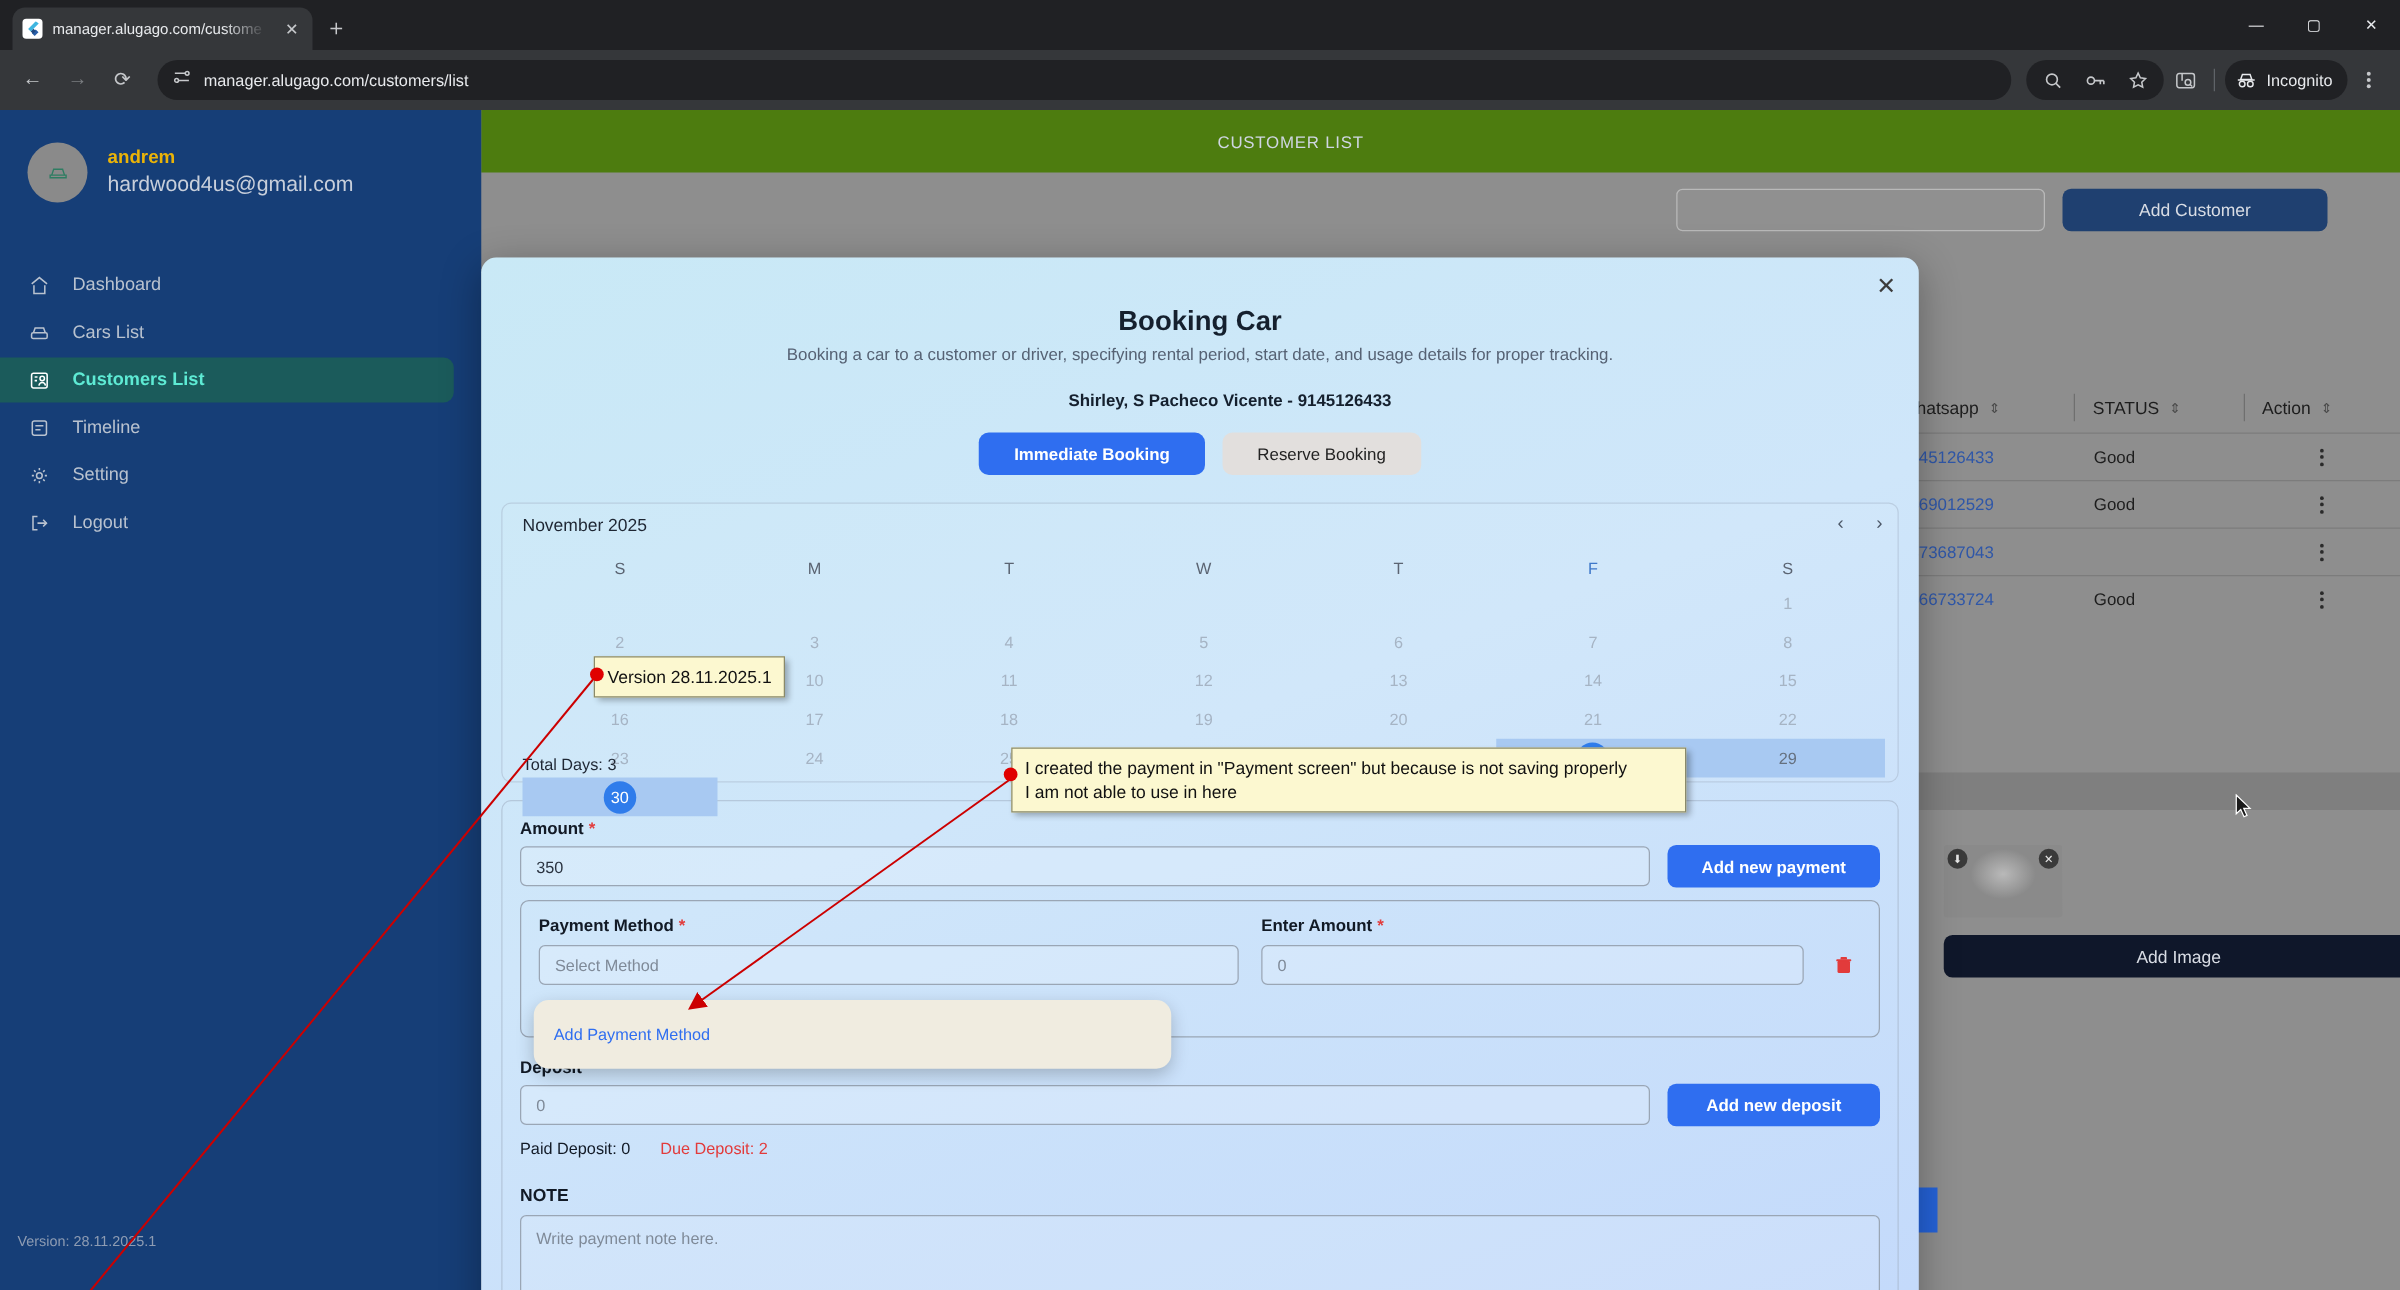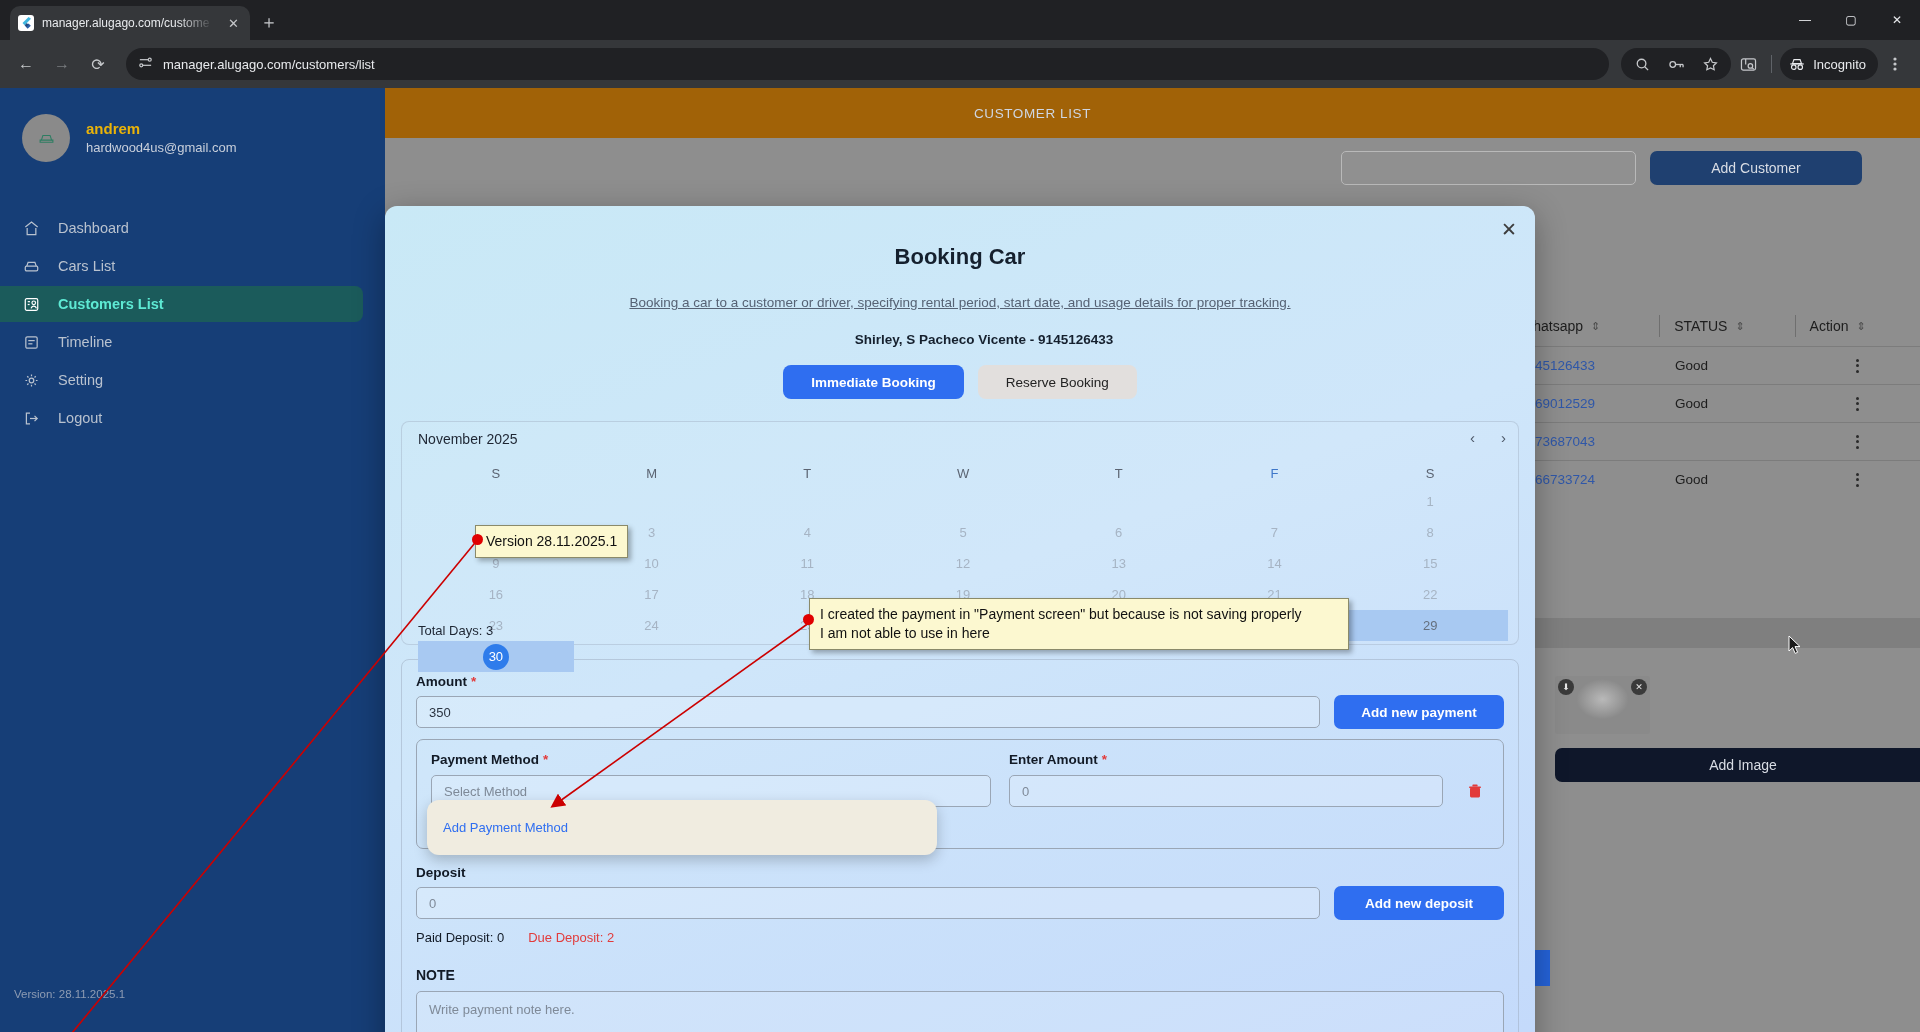--- a/index.html
+++ b/index.html
@@ -86,41 +86,41 @@
   .sidebar {
     position: absolute; left: 0; top: 0; width: 385px; height: 944px;
     background: #163e77; z-index: 5;
   }
   .profile { display: flex; align-items: center; gap: 16px; padding: 26px 0 0 22px; }
   .avatar {
     width: 48px; height: 48px; border-radius: 50%;
     background: #8a8a8a; display: flex; align-items: center; justify-content: center;
   }
   .profile-name { color: #eab308; font-size: 15px; font-weight: bold; line-height: 1.35; }
-  .profile-mail { color: #c8cfdb; font-size: 13px; line-height: 1.35; }
+  .profile-mail { color: #c8cfdb; font-size: 17px; line-height: 1.35; }
   .nav { margin-top: 48px; }
   .nav-item {
     display: flex; align-items: center; gap: 16px;
     height: 36px; padding-left: 20px; margin-bottom: 2px;
     color: #b9c2cf; font-size: 14.5px;
   }
   .nav-item.active {
     background: #1b5b5b; color: #5eead4; font-weight: bold;
     border-radius: 0 8px 8px 0; margin-right: 22px;
   }
   .nav-ic { width: 22px; height: 22px; display: flex; align-items: center; justify-content: center; }
   .version-foot {
     position: absolute; left: 14px; bottom: 32px;
     color: #8e9cb3; font-size: 11.5px;
   }
 
   
   .content-head {
     position: absolute; left: 385px; top: 0; right: 0; height: 50px;
-    background: #a16207; color: #cfd6e2; font-size: 13.5px; letter-spacing: .6px;
+    background: #4d7c0f; color: #cfd6e2; font-size: 13.5px; letter-spacing: .6px;
     display: flex; align-items: center; justify-content: center;
   }
   .content-head span { margin-right: 240px; }
   .toolbar-row {
     position: absolute; left: 385px; top: 50px; right: 0; height: 60px;
     display: flex; align-items: center; justify-content: flex-end; gap: 14px;
     padding-right: 58px;
   }
   .search-box {
     width: 295px; height: 34px; border: 1px solid #b9b9b9;
@@ -182,21 +182,21 @@
   }
   .modal-close {
     position: absolute; right: 18px; top: 14px; font-size: 19px;
     color: #3c3c3c; line-height: 1;
   }
   .modal-title {
     text-align: center; margin-top: 38px; font-size: 22px;
     color: #15202e; font-weight: bold;
   }
   .modal-sub {
-    text-align: center; margin-top: 25px; font-size: 13.5px; color: #566274; text-decoration: underline;
+    text-align: center; margin-top: 6px; font-size: 13.5px; color: #566274;
   }
   .modal-cust {
     text-align: center; margin-top: 22px; font-size: 13.5px;
     color: #15202e; font-weight: bold; padding-left: 48px;
   }
   .seg-row { display: flex; justify-content: center; gap: 14px; margin-top: 18px; }
   .seg {
     height: 34px; border-radius: 8px; font-size: 13.5px;
     display: flex; align-items: center; justify-content: center; padding: 0 28px;
   }

